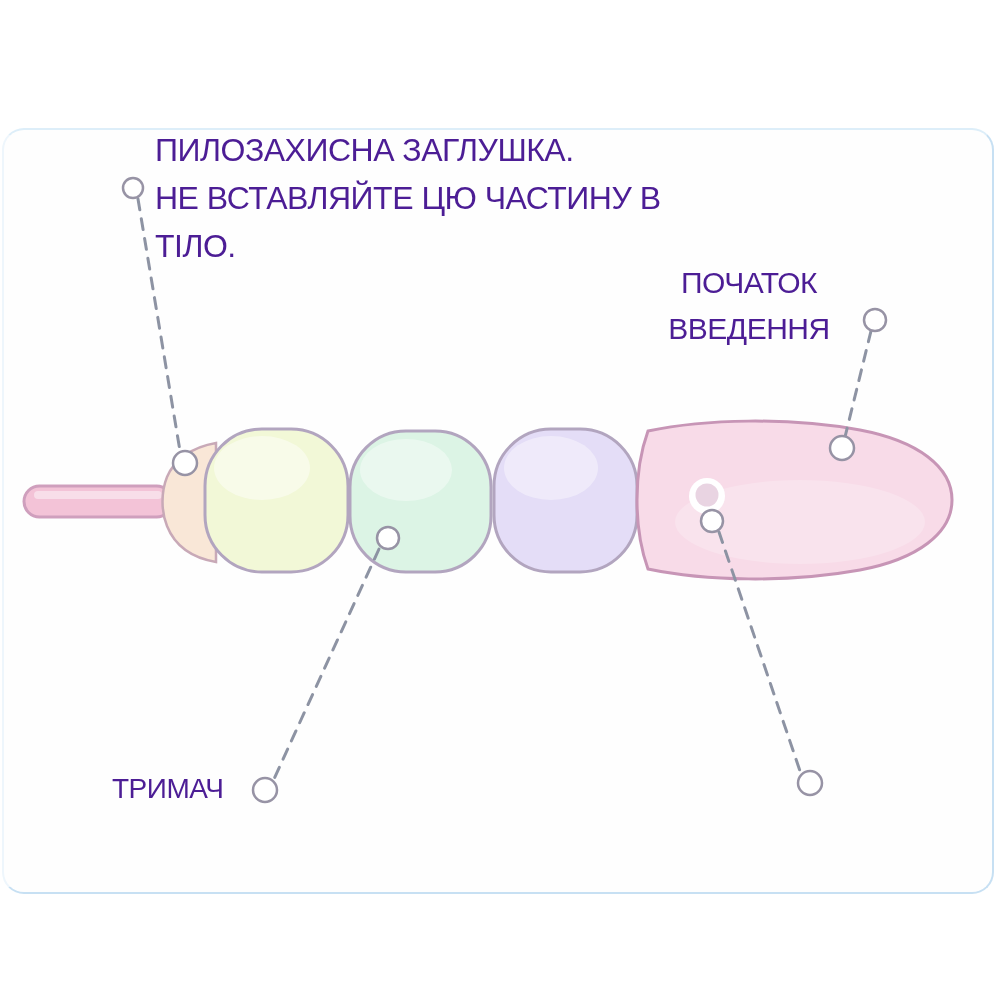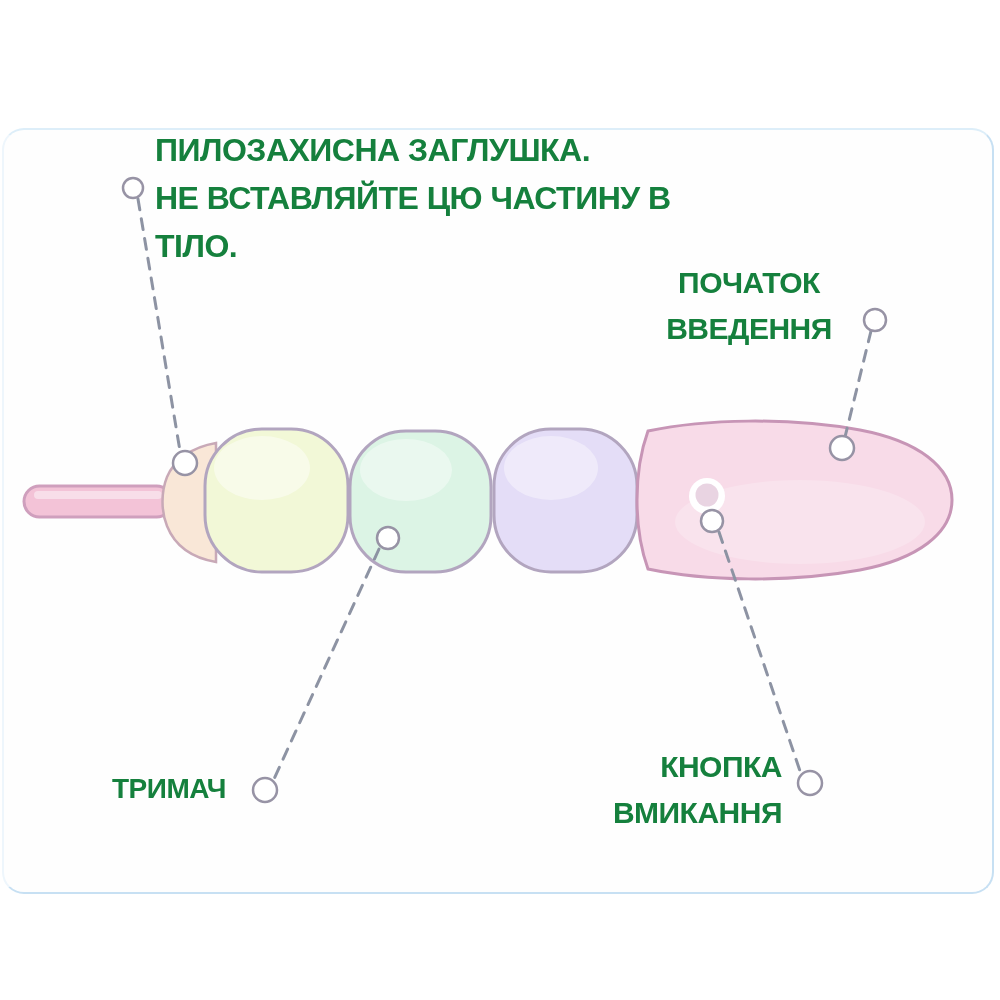--- a/index.html
+++ b/index.html
@@ -16,21 +16,21 @@
     box-sizing:border-box;
   }
   svg.diagram{position:absolute;left:0;top:0;width:1000px;height:1000px;}
   .outline-bead{stroke:#b2a5bf;stroke-width:3;}
   .outline-stick{stroke:#cf9fbd;stroke-width:3;}
   .outline-cap{stroke:#c8a9b7;stroke-width:2.5;}
   .outline-body{stroke:#c795b6;stroke-width:3;}
   .anchor{stroke:#9793a5;stroke-width:2.5;}
   .leader{stroke:#8d93a3;stroke-width:3;stroke-dasharray:11 9;stroke-linecap:round;fill:none;}
   .label{
-    position:absolute;color:#15803d;font-weight:700;
+    position:absolute;color:#4c1d95;font-weight:400;
     white-space:pre-line;letter-spacing:-0.5px;
   }
   .label-dustcap{left:155px;top:126px;width:540px;font-size:32px;line-height:48px;text-align:left;}
   .label-insertion{left:640px;top:260px;width:218px;font-size:30px;line-height:46px;text-align:center;}
   .label-holder{left:112px;top:769px;width:200px;font-size:28px;line-height:40px;text-align:left;}
   .label-power{left:560px;top:744px;width:222px;font-size:30px;line-height:46px;text-align:right;}
 </style>
 </head>
 <body>
 
@@ -80,16 +80,14 @@
 
   <div class="label label-dustcap">ПИЛОЗАХИСНА ЗАГЛУШКА.
 НЕ ВСТАВЛЯЙТЕ ЦЮ ЧАСТИНУ В
 ТІЛО.</div>
 
   <div class="label label-insertion">ПОЧАТОК
 ВВЕДЕННЯ</div>
 
   <div class="label label-holder">ТРИМАЧ</div>
 
-  <div class="label label-power">КНОПКА
-ВМИКАННЯ</div>
 
 </div>
 
 </body></html>

